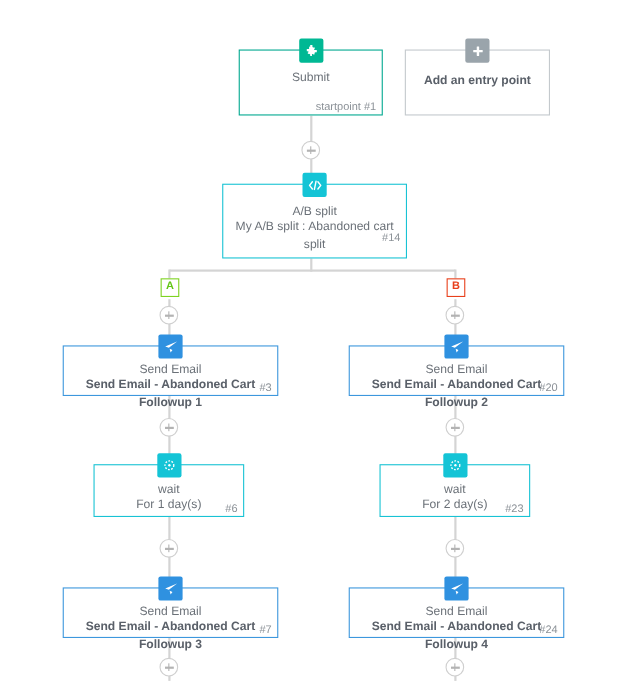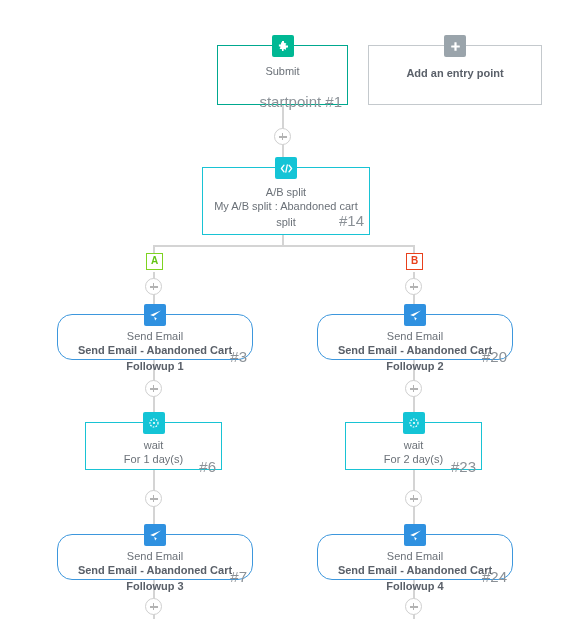--- a/index.html
+++ b/index.html
@@ -75,26 +75,26 @@
   .node .line2 {
     position: absolute;
     left: 0; right: 0;
     font-size: 11px;
     font-weight: bold;
     color: #5a6069;
   }
   .node .idtag {
     position: absolute;
     right: 5px;
-    font-size: 15px;
+    font-size: 10px;
     color: #8b9197;
   }
   .node.teal  { border-color: #00a88f; }
   .node.cyan  { border-color: #18c3d4; }
-  .node.blue  { border-color: #3d97dd; border-radius: 15px; }
+  .node.blue  { border-color: #3d97dd; }
   .node.grey  { border-color: #c4c9cd; }
 
   
   .badge {
     position: absolute;
     width: 22px;
     height: 22px;
     top: -11px;
     left: 50%;
     margin-left: -11px;
@@ -173,21 +173,21 @@
   <div class="node teal" style="left:217px; top:45px; width:131px; height:60px;">
     <div class="badge teal">
       <svg width="12" height="12" viewBox="0 0 12 12" fill="#fff">
         <path d="M5 1h2v1.3a1 1 0 001.6.7l.9.9a1 1 0 00-.7 1.6H11v2H9.8a1 1 0 00-.7 1.6l-.9.9a1 1 0 00-1.6-.7V11H5V9.8a1 1 0 00-1.6-.7l-.9-.9A1 1 0 003.2 6.6H1.9v-2h1.3A1 1 0 003.9 3l.9-.9A1 1 0 005 2.7V1z"></path>
       </svg>
     </div>
     <div class="line1" style="top:18px;">Submit</div>
     <div class="idtag" style="top:45px;">startpoint #1</div>
   </div>
 
-  <div class="node grey" style="left:368px; top:45px; width:174px; height:60px;">
+  <div class="node grey" style="left:368px; top:45px; width:132px; height:60px;">
     <div class="badge grey">
       <svg width="11" height="11" viewBox="0 0 11 11" fill="#fff">
         <rect x="4.4" y="1.2" width="2.2" height="8.6" rx="0.4"></rect>
         <rect x="1.2" y="4.4" width="8.6" height="2.2" rx="0.4"></rect>
       </svg>
     </div>
     <div class="line2" style="top:20px;">Add an entry point</div>
   </div>
 
   <div class="node cyan" style="left:202px; top:167px; width:168px; height:68px;">

